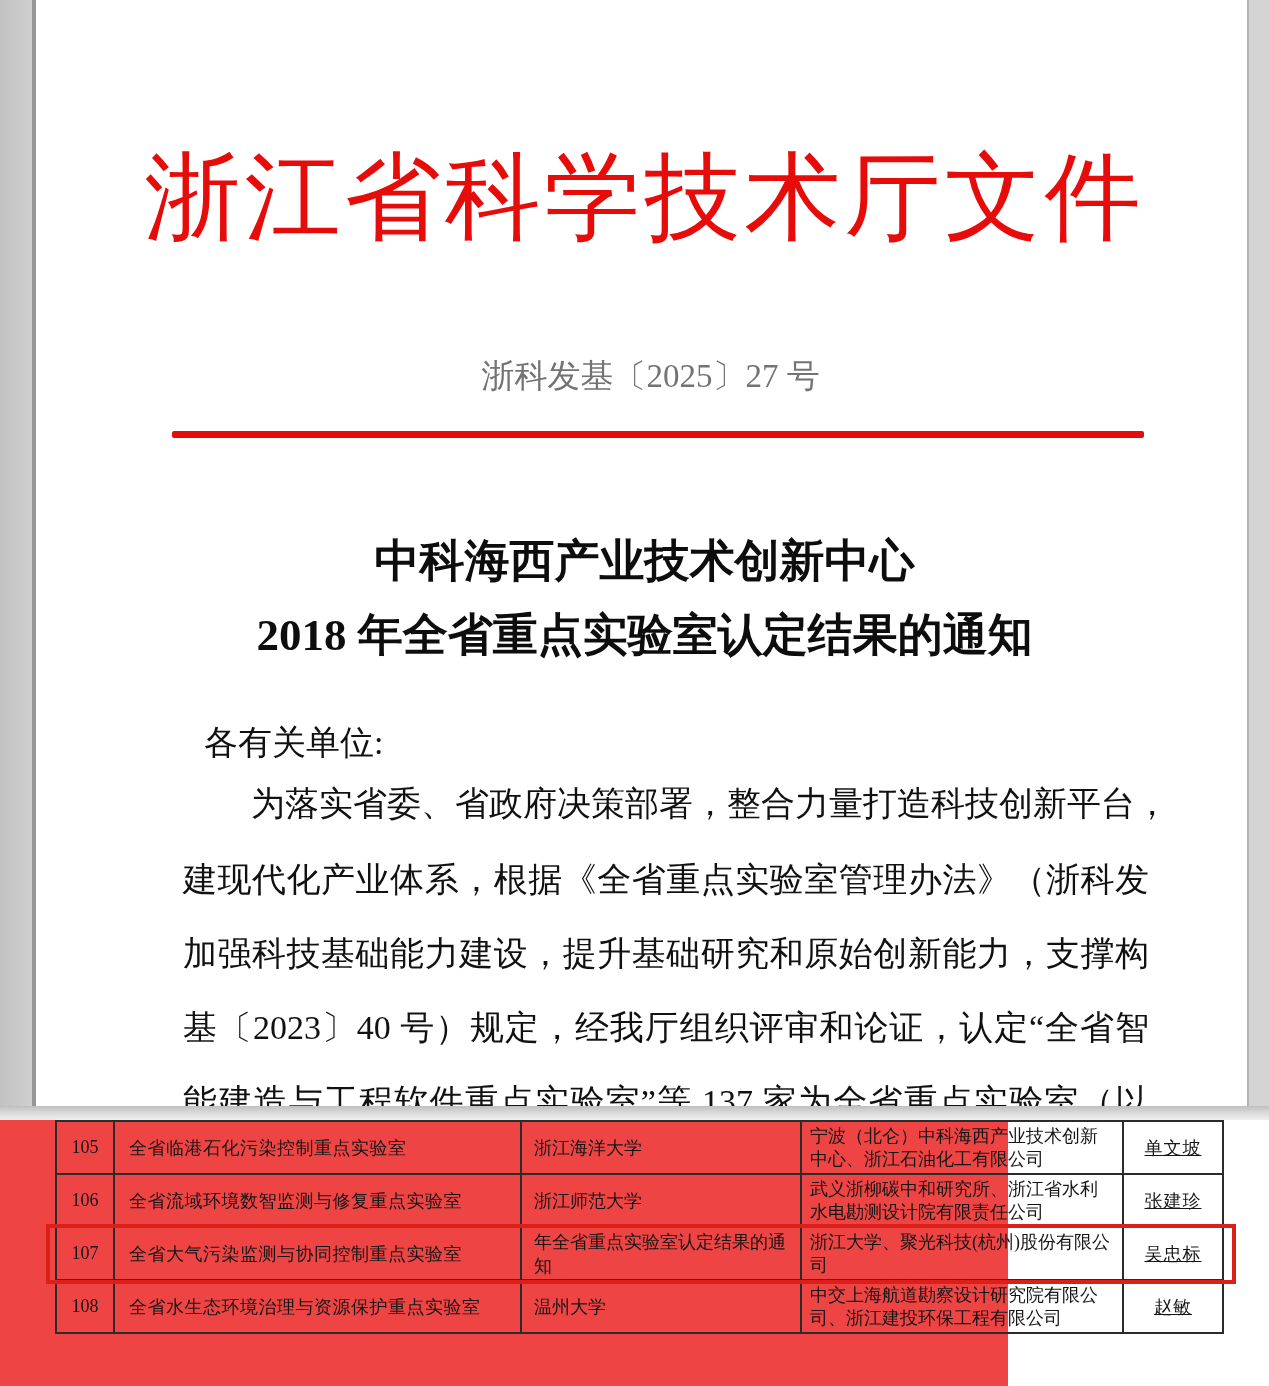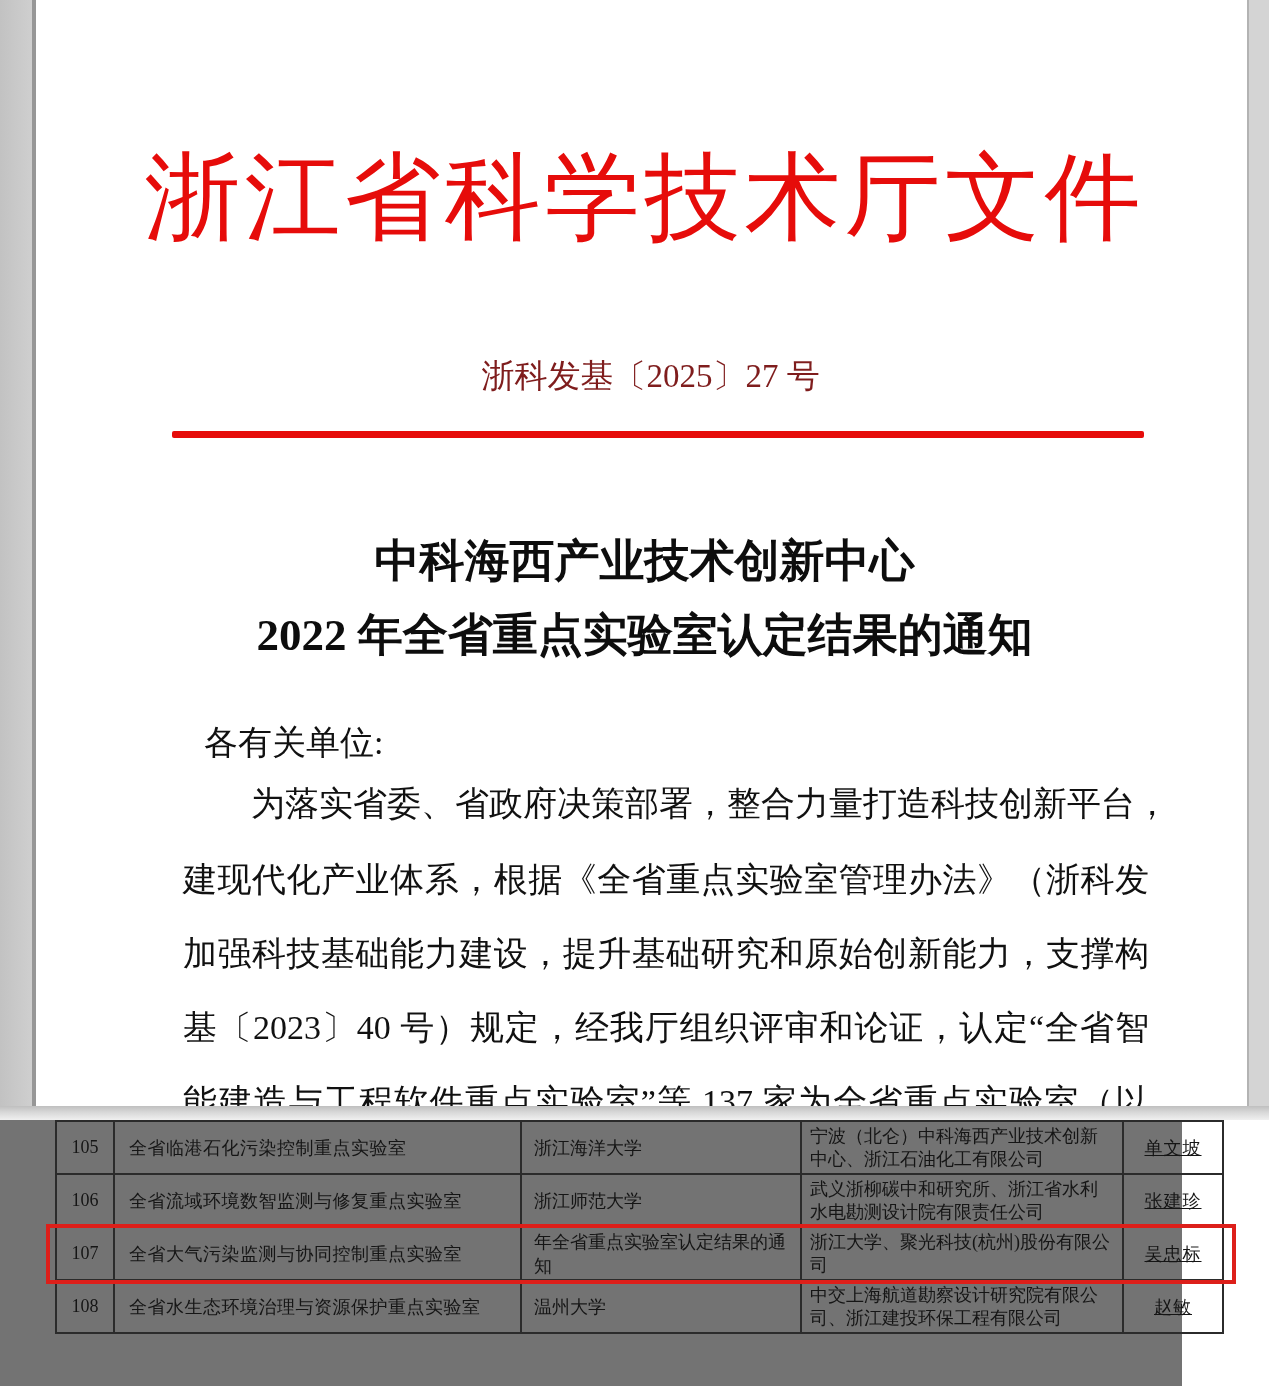--- a/index.html
+++ b/index.html
@@ -33,21 +33,21 @@
     text-align: center;
     font-size: 96px; line-height: 120px; font-weight: 400;
     letter-spacing: 4px;
     color: var(--accent-red, #e60c0a);
     white-space: nowrap;
   }
   .doc-number {
     position: absolute; left: 44px; right: 12px; top: 354px;
     text-align: center;
     font-size: 33px; line-height: 44px;
-    color: #7f1d1d;
+    color: #737373;
   }
   .red-rule {
     position: absolute; left: 172px; top: 431px; width: 972px; height: 7px;
     background: var(--accent-red, #e60c0a);
     border-radius: 2px;
   }
   .notice-title {
     position: absolute; left: 44px; right: 24px; top: 524px;
     text-align: center;
     font-size: 45px; line-height: 74px; font-weight: 700;
@@ -71,22 +71,22 @@
   .body-line.last { text-align-last: left; white-space: normal; }
 
   
   .junction-band {
     position: absolute; left: 0; top: 1106px; width: 1269px; height: 14px;
     background: linear-gradient(180deg, #bfbfbf 0%, #d8d8d8 45%, #f0f0f0 100%);
   }
 
   
   .table-section {
-    position: absolute; left: 0; top: 1120px; width: 1182px; height: 266px;
-    background: #737373;
+    position: absolute; left: 0; top: 1120px; width: 1008px; height: 266px;
+    background: #ef4444;
   }
   .table-wrap { position: absolute; left: 55px; top: 0; width: 1167px; }
   table.lab-table {
     border-collapse: collapse; table-layout: fixed;
     width: 1167px;
     font-family: "Liberation Serif", "DejaVu Serif", serif;
   }
   table.lab-table td {
     border: 2px solid #2b2b2b;
     height: 53px;
@@ -119,21 +119,21 @@
     <div class="right-margin-strip"></div>
 
     <div class="masthead">浙江省科学技术厅文件</div>
 
     <div class="doc-number">浙科发基〔2025〕27 号</div>
 
     <div class="red-rule"></div>
 
     <div class="notice-title">
       <div>中科海西产业技术创新中心</div>
-      <div>2022 年全省重点实验室认定结果的通知</div>
+      <div>2018 年全省重点实验室认定结果的通知</div>
     </div>
 
     <div class="salutation">各有关单位:</div>
 
     <div class="body-text">
       <div class="body-line first">为落实省委、省政府决策部署，整合力量打造科技创新平台，</div>
       <div class="body-line">建现代化产业体系，根据《全省重点实验室管理办法》（浙科发</div>
       <div class="body-line">加强科技基础能力建设，提升基础研究和原始创新能力，支撑构</div>
       <div class="body-line">基〔2023〕40 号）规定，经我厅组织评审和论证，认定“全省智</div>
       <div class="body-line">能建造与工程软件重点实验室”等 137 家为全省重点实验室（以</div>

